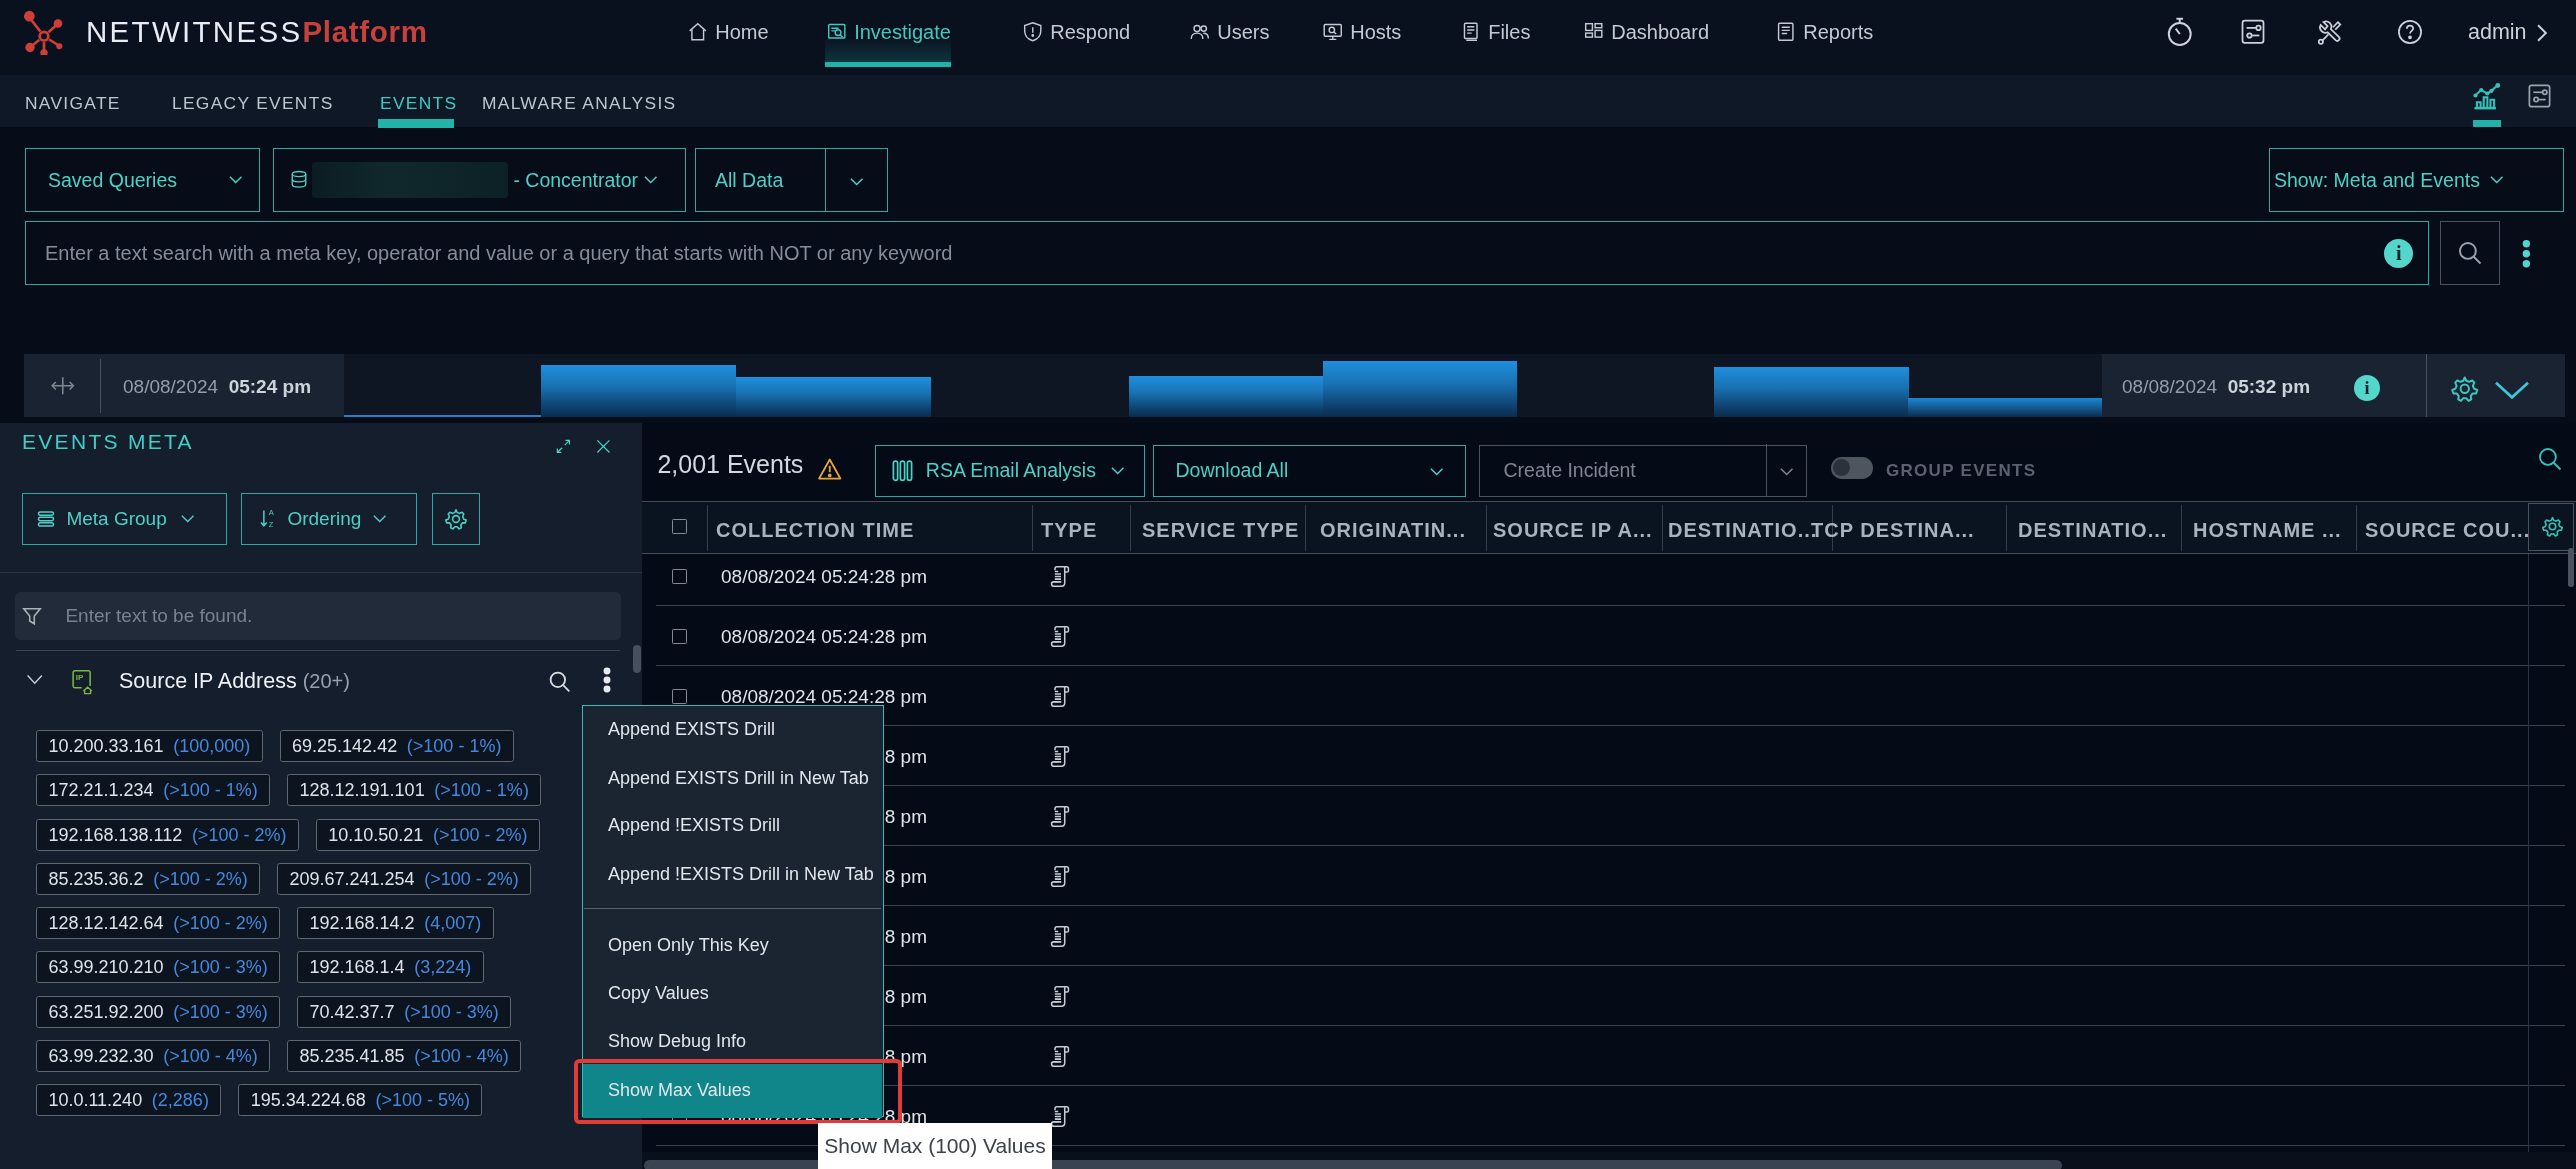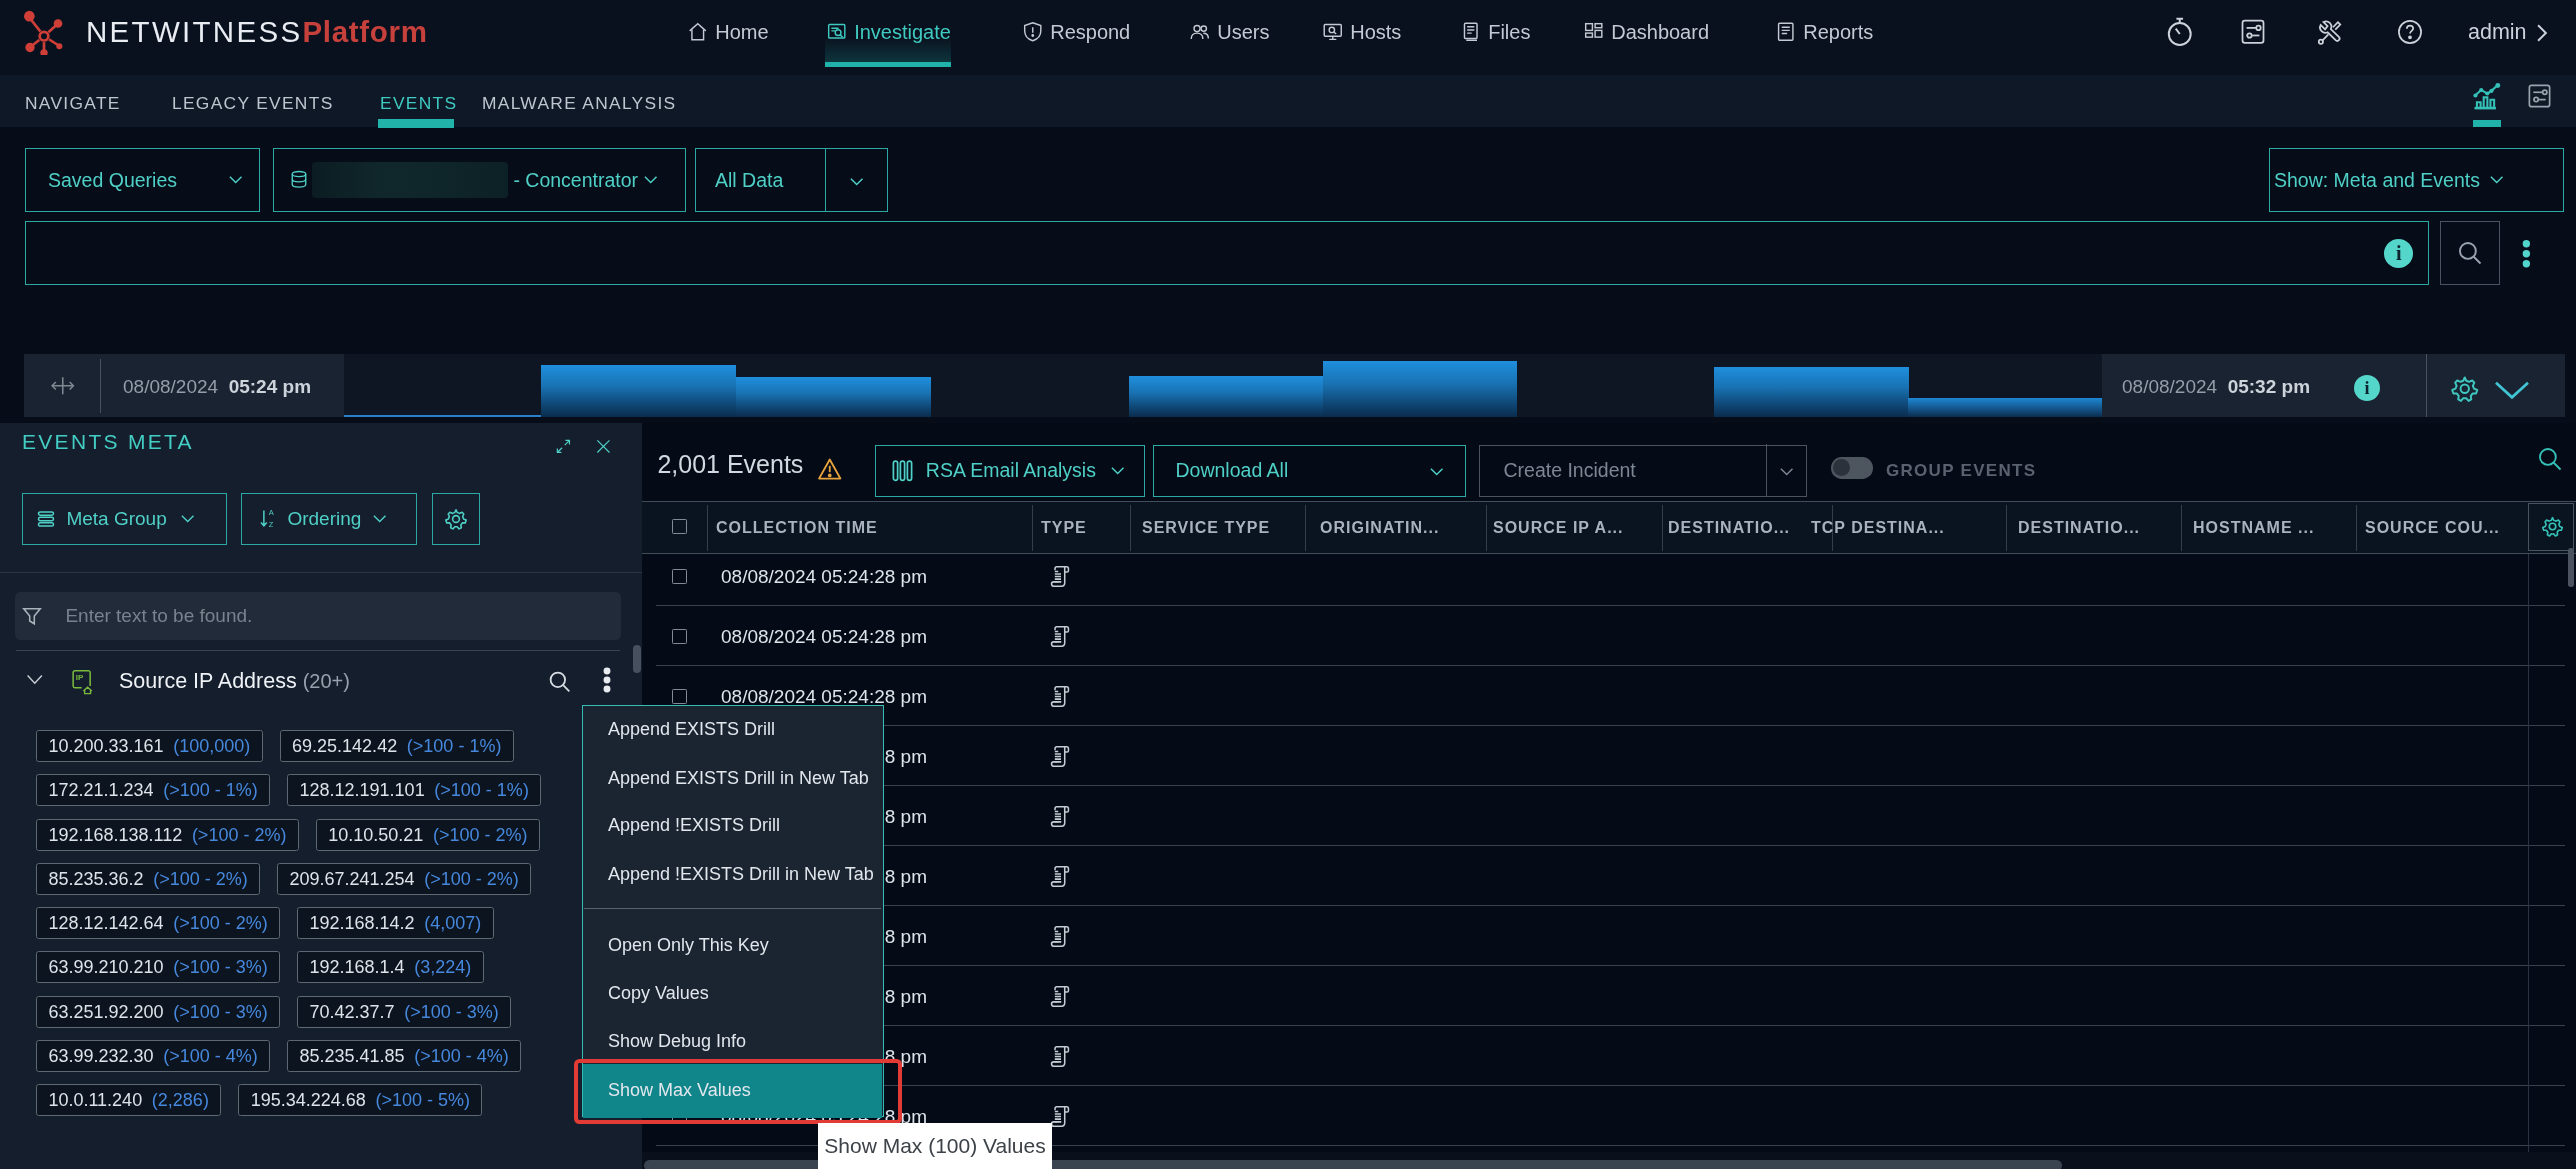--- a/index.html
+++ b/index.html
@@ -21,21 +21,21 @@
     display:flex; align-items:center; color:#4fd0c7; font-size:19.5px; }
   
   .chev { width:17.4px; height:17.4px; flex:0 0 auto; }
   
   .prow { height:32px; margin-bottom:12.3px; white-space:nowrap; }
   .pill { display:inline-block; height:32px; line-height:30px; padding:0 11.4px;
     border:0.7px solid #5d6873; border-radius:2.7px; background:#0c141f;
     font-size:18px; color:#dde3e9; margin-right:17px; }
   .pill i { font-style:normal; color:#4688dd; margin-left:4.7px; }
   
-  .htxt { position:absolute; top:17.4px; font-size:16px; font-weight:bold; letter-spacing:1px; color:#a9b2be; }
+  .htxt { position:absolute; top:17.4px; font-size:20px; font-weight:bold; letter-spacing:1px; color:#a9b2be; }
   .hdiv { position:absolute; top:3.4px; width:0.7px; height:46px; background:#333d4b; }
   .cb { position:absolute; width:15.4px; height:15.4px; border:1.3px solid #828a95; border-radius:1.3px; }
   .row { position:relative; width:1934px; height:60px; }
   .row .sep { position:absolute; left:14px; bottom:0; width:1909px; height:0.7px; background:#3a424e; }
   .row .ts { position:absolute; left:79px; top:19.5px; font-size:19px; color:#dfe4ea; }
   .row .cb { left:30px; top:23px; }
   .row svg.doc { position:absolute; left:408px; top:19px; }
   
   #menu { position:absolute; left:582px; top:705px; width:302px; height:412px;
     background:#1b2532; border:1.3px solid #35bdb5; z-index:30; }
@@ -223,20 +223,21 @@
       </svg>
 </div>
 <div class="qbox" style="left:2269px;width:295px;padding-left:4px;">
   <span>Show: Meta and Events</span>
   <svg class="chev" style="margin-left:8px" viewBox="0 0 24 24" fill="none" stroke="#4fd0c7" stroke-width="2">
         <path d="M4 8 L12 16 L20 8"></path>
       </svg>
 </div>
 
 <div class="abs" style="left:25px;top:221px;width:2404px;height:64px;border:1.3px solid #2da9a3;display:flex;align-items:center;">
+  <span style="margin-left:19px;font-size:20px;color:#848d99;">Enter a text search with a meta key, operator and value or a query that starts with NOT or any keyword</span>
   <div style="position:absolute;right:14.8px;top:17px;width:29px;height:29px;border-radius:50%;background:#55d6cb;"></div>
   <div style="position:absolute;right:14.8px;top:17px;width:29px;height:29px;display:flex;align-items:center;justify-content:center;color:#0b2430;font-size:20px;font-weight:bold;font-family:'Liberation Serif',serif;">i</div>
 </div>
 <div class="abs" style="left:2440px;top:221px;width:60px;height:64px;border:1.3px solid #49525e;display:flex;align-items:center;justify-content:center;">
   <svg width="28" height="28" viewBox="0 0 24 24" fill="none" stroke="#9aa4b0" stroke-width="1.6">
         <circle cx="10.2" cy="10.2" r="6.8"></circle>
         <path d="M15.2 15.2 L21 21"></path>
       </svg>
 </div>
 <svg class="abs" style="left:2521px;top:239px" width="10.7" height="29.5" viewBox="0 0 16 44">

